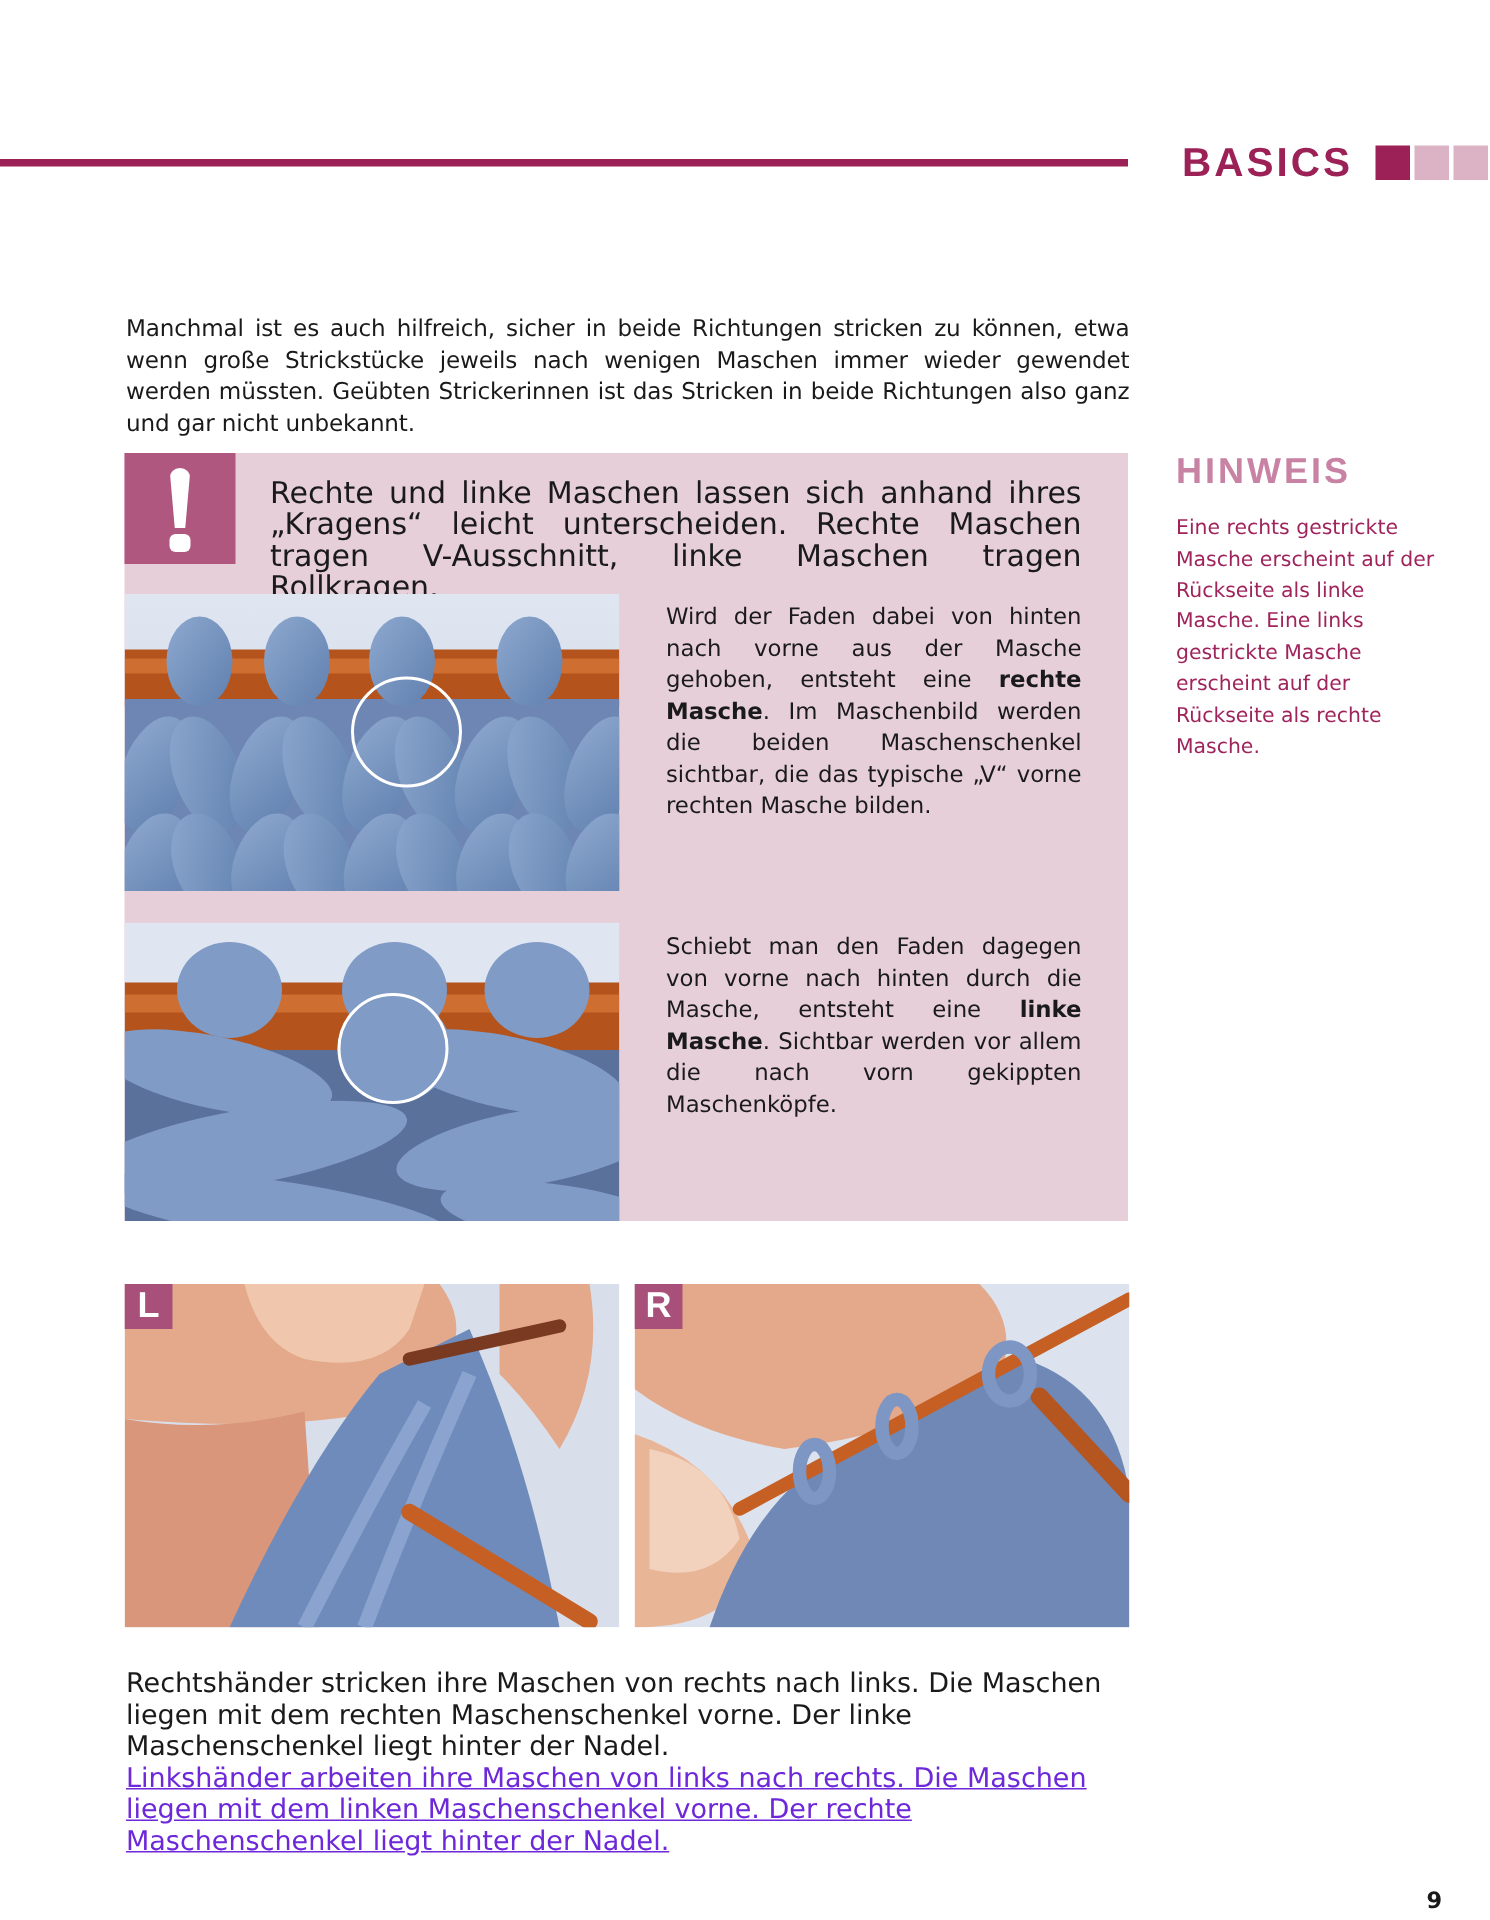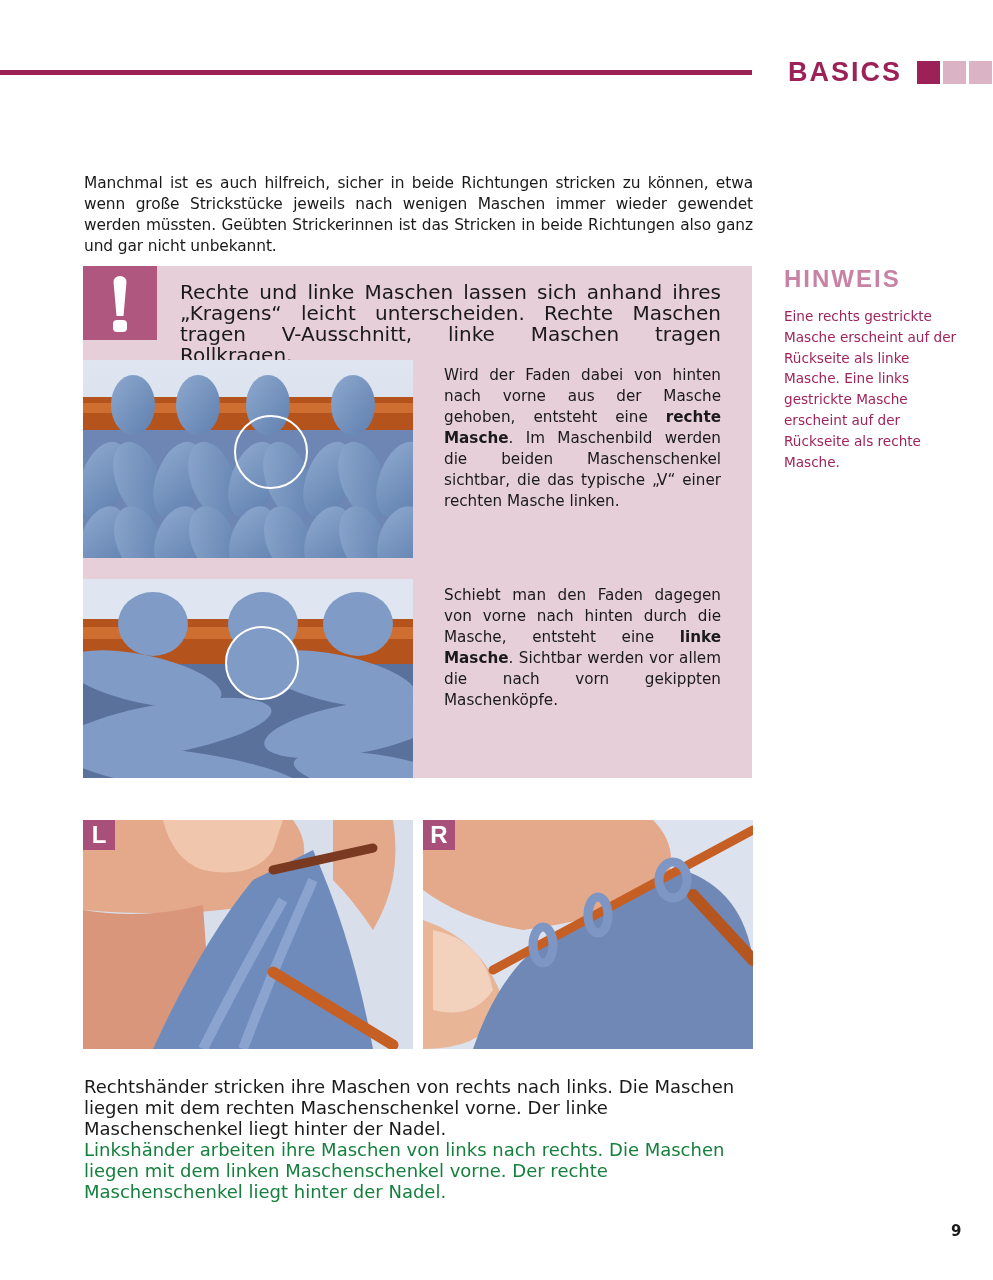--- a/index.html
+++ b/index.html
@@ -1,20 +1,20 @@
 <!DOCTYPE html>
 <html><head>
 <meta charset="utf-8">
 <style>
   html, body { margin:0; padding:0; }
   body {
     width:993px; height:1280px; position:relative; background:#ffffff; overflow:hidden;
     font-family: "DejaVu Sans", "Liberation Sans", sans-serif; color:#1a1a1a;
   }
-  .abs { position:absolute; }
+  .abs { position:absolute;margin-top:36px; }
   .header-rule { left:0; top:70px; width:752px; height:5px; background:#9b2157; }
   .section-title { left:788px; top:55px; font-family:"Liberation Sans", sans-serif; font-weight:bold;
     font-size:27px; letter-spacing:2px; color:#9b2157; line-height:34px; }
   .sq { top:61px; width:23px; height:23px; }
   .sq1 { left:917px; background:#9b2157; }
   .sq2 { left:943px; background:#dbb3c5; }
   .sq3 { left:969px; background:#dbb3c5; }
   .intro { left:84px; top:173px; width:669px; font-size:15.4px; line-height:21px; text-align:justify; letter-spacing:-0.1px; }
   .tip-box { left:83px; top:266px; width:669px; height:512px; background:#e6cfd9; }
   .excl { left:83px; top:266px; width:74px; height:74px; background:#b0577f; }
@@ -30,21 +30,21 @@
   .p1 { left:83px; top:360px; width:330px; height:198px; }
   .p2 { left:83px; top:579px; width:330px; height:199px; }
   .pL { left:83px; top:820px; width:330px; height:229px; }
   .pR { left:423px; top:820px; width:330px; height:229px; }
   .badge { position:absolute; left:0; top:0; width:32px; height:30px; background:#a8507a; color:#fff;
     font-family:"Liberation Sans", sans-serif; font-weight:bold; font-size:24px; line-height:30px; text-align:center; }
   .hint-title { left:784px; top:264px; font-family:"Liberation Sans", sans-serif; font-weight:bold; font-size:24px; letter-spacing:2px; color:#c883a4; line-height:30px; }
   .hint-text { left:784px; top:306px; width:185px; font-size:13.6px; line-height:20.8px; color:#a0245c; }
   .caption { left:84px; top:1076px; width:669px; font-size:18px; line-height:21px; }
   .caption .l1 { color:#1a1a1a; }
-  .caption .l2 { color:#15803d; }
+  .caption .l2 { color:#6d28d9;text-decoration:underline; }
   .page-num { left:951px; top:1222px; font-size:15px; font-weight:bold; color:#1a1a1a; }
 </style>
 </head>
 <body>
 
 <div class="abs header-rule"></div>
 <div class="abs section-title">BASICS</div>
 <div class="abs sq sq1"></div>
 <div class="abs sq sq2"></div>
 <div class="abs sq sq3"></div>
@@ -95,21 +95,21 @@
       <ellipse cx="170" cy="180" rx="22" ry="35" transform="rotate(20 170 180)"></ellipse>
       <ellipse cx="205" cy="180" rx="22" ry="35" transform="rotate(-20 205 180)"></ellipse>
       <ellipse cx="245" cy="180" rx="22" ry="35" transform="rotate(20 245 180)"></ellipse>
       <ellipse cx="280" cy="180" rx="22" ry="35" transform="rotate(-20 280 180)"></ellipse>
       <ellipse cx="318" cy="180" rx="22" ry="35" transform="rotate(20 318 180)"></ellipse>
     </g>
     <circle cx="188" cy="92" r="36" fill="none" stroke="#ffffff" stroke-width="2"></circle>
   </svg>
 </div>
 <div class="abs desc desc1">
-  <span>Wird der Faden dabei von hinten nach vorne aus der Masche gehoben, entsteht eine </span><b>rechte Masche</b><span>. Im Maschenbild werden die beiden Maschenschenkel sichtbar, die das typische „V“ einer rechten Masche linken.</span>
+  <span>Wird der Faden dabei von hinten nach vorne aus der Masche gehoben, entsteht eine </span><b>rechte Masche</b><span>. Im Maschenbild werden die beiden Maschenschenkel sichtbar, die das typische „V“ vorne rechten Masche bilden.</span>
 </div>
 
 <div class="abs photo p2">
   <svg width="330" height="199" viewBox="0 0 330 199">
     <rect width="330" height="199" fill="#dfe6f1"></rect>
     <rect x="0" y="40" width="330" height="46" fill="#b4531c"></rect>
     <rect x="0" y="48" width="330" height="12" fill="#d97a3a" opacity="0.7"></rect>
     <rect x="0" y="85" width="330" height="114" fill="#5a719b"></rect>
     <g fill="#7f9bc6">
       <ellipse cx="70" cy="45" rx="35" ry="32"></ellipse>

